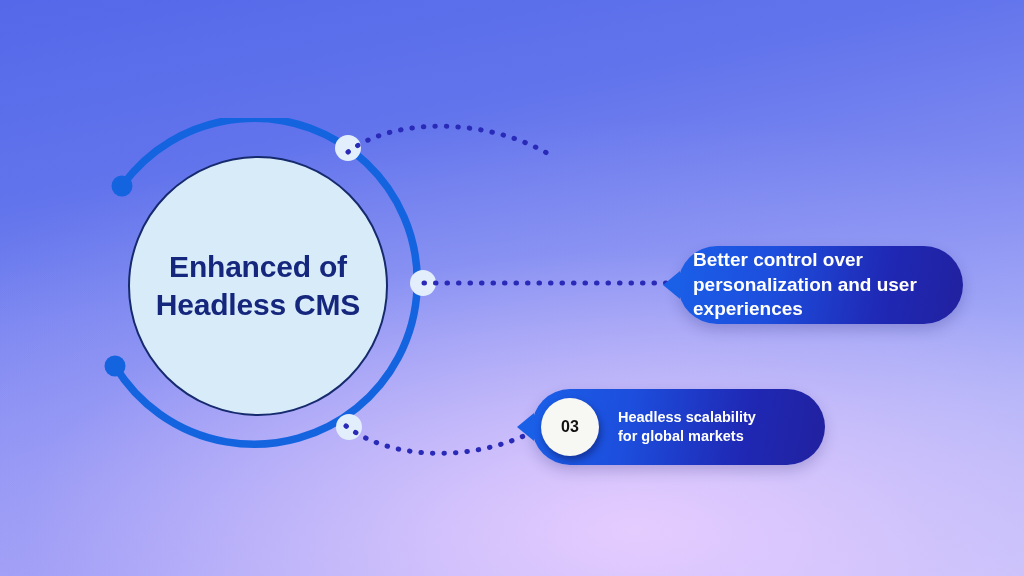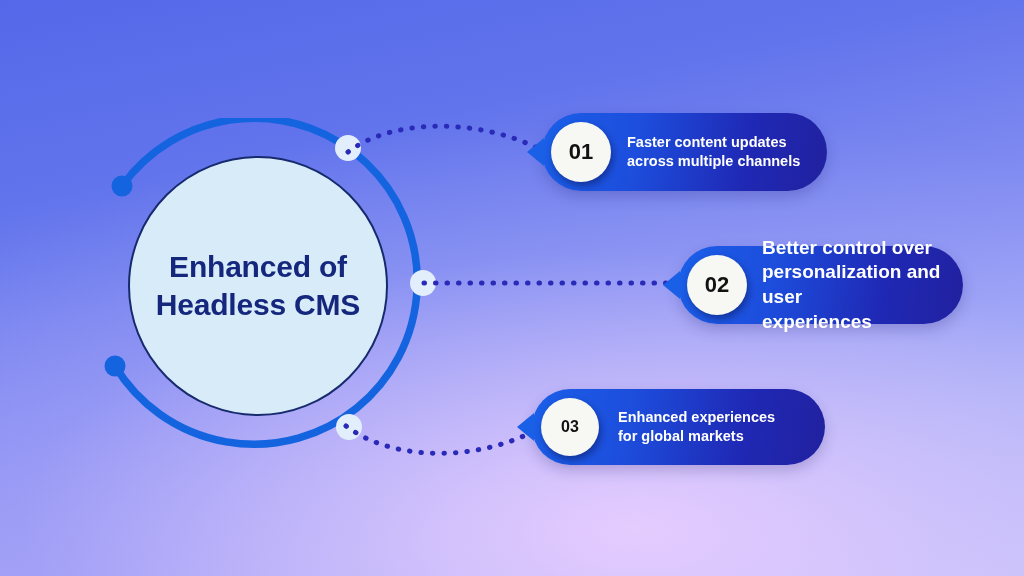--- a/index.html
+++ b/index.html
@@ -106,35 +106,28 @@
   </svg>
 
   <svg class="connector" id="conn-2" viewBox="0 0 280 42" xmlns="http://www.w3.org/2000/svg">
     <path d="M 6 21 L 272 21" fill="none" stroke="#2a2ab8" stroke-width="5" stroke-linecap="round" stroke-dasharray="0.5 11"></path>
   </svg>
 
   <svg class="connector" id="conn-3" viewBox="0 0 220 62" xmlns="http://www.w3.org/2000/svg">
     <path d="M 8 20 C 58 58, 150 56, 212 16" fill="none" stroke="#2a2ab8" stroke-width="5" stroke-linecap="round" stroke-dasharray="0.5 11"></path>
   </svg>
 
-  <div class="card" id="card-1">
-    <span class="card-tail"></span>
-    <div class="badge">01</div>
-    <div class="card-text">Faster content updates
-across multiple channels</div>
-  </div>
 
   <div class="card" id="card-2">
     <span class="card-tail"></span>
-    <div class="badge">02</div>
     <div class="card-text">Better control over
 personalization and user
 experiences</div>
   </div>
 
   <div class="card" id="card-3">
     <span class="card-tail"></span>
     <div class="badge">03</div>
-    <div class="card-text">Enhanced experiences
+    <div class="card-text">Headless scalability
 for global markets</div>
   </div>
 
 </div>
 
 </body></html>

